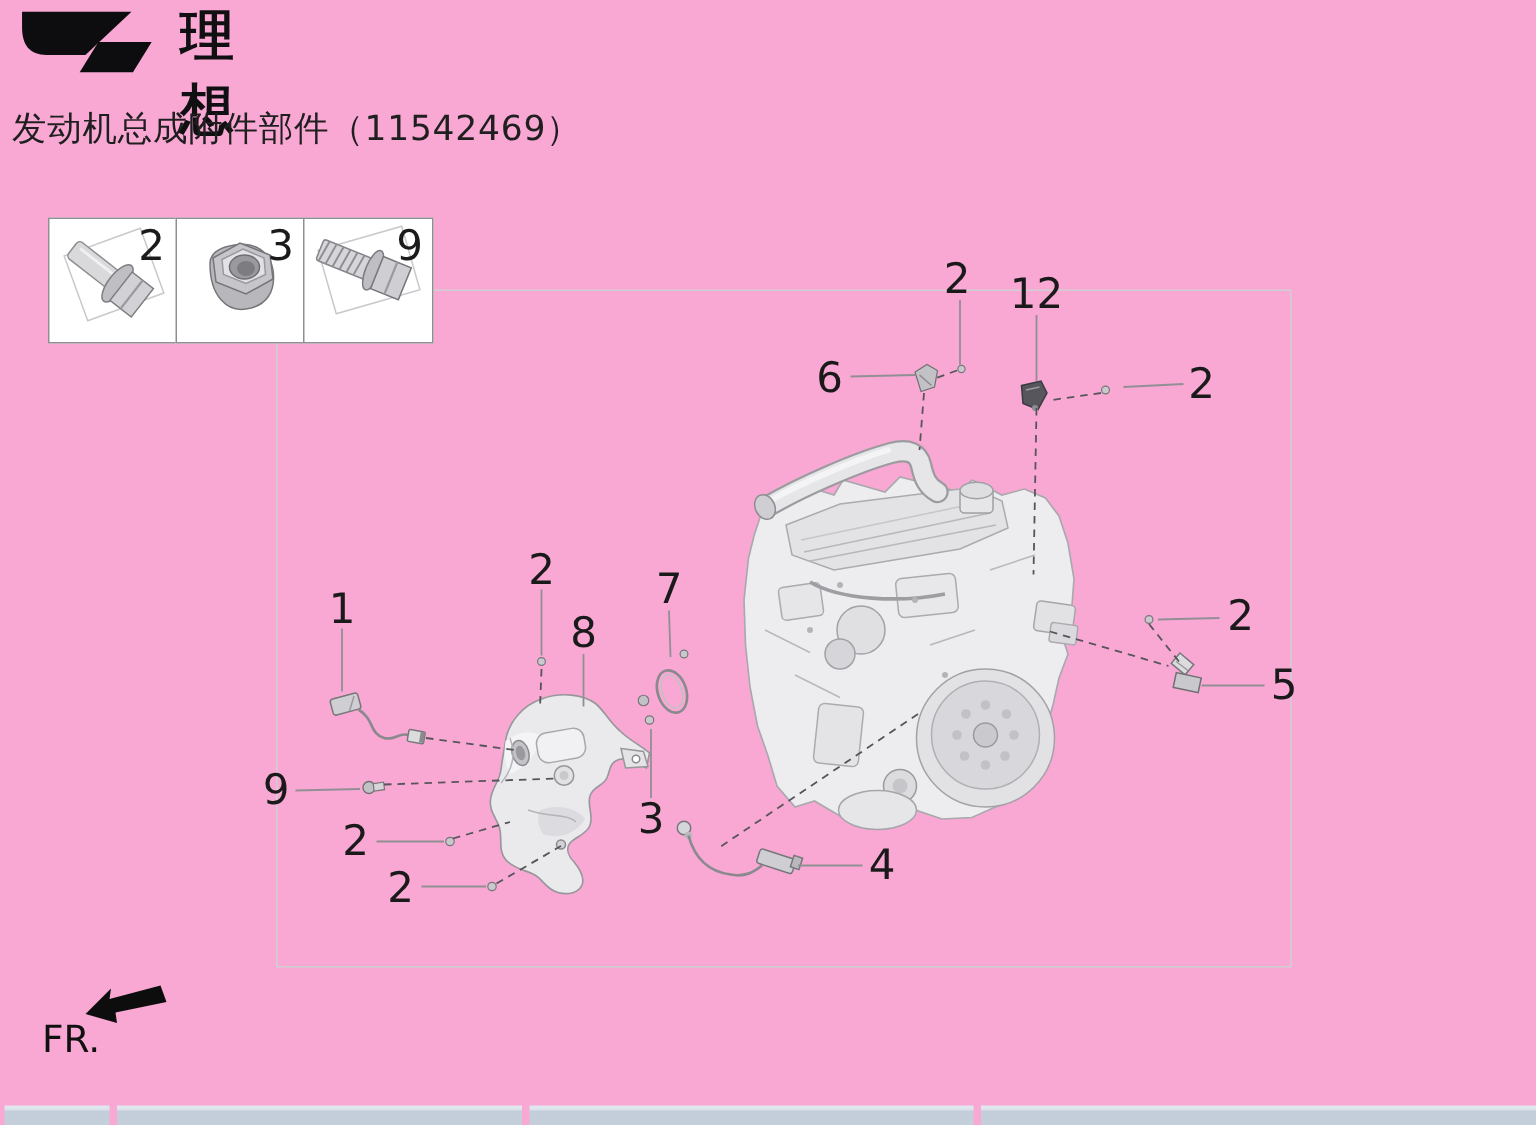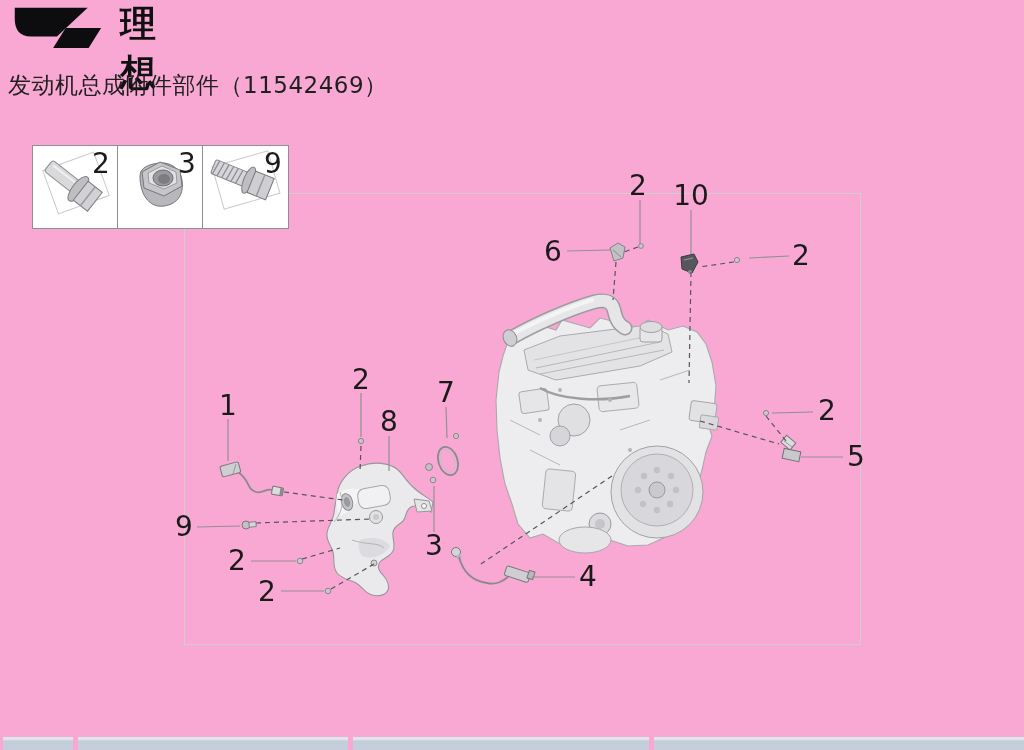--- a/index.html
+++ b/index.html
@@ -235,34 +235,40 @@
       <line x1="256" y1="523" x2="371" y2="519"></line>
       <line x1="302" y1="559" x2="340" y2="548"></line>
       <line x1="331" y1="589" x2="374" y2="564"></line>
     </g>
   </svg>
 
   <span class="callout" style="left:101px;top:164px;">2</span>
   <span class="callout" style="left:187px;top:164px;">3</span>
   <span class="callout" style="left:273px;top:164px;">9</span>
   <span class="callout" style="left:638px;top:186px;">2</span>
-  <span class="callout" style="left:691px;top:196px;">10</span>
+  <span class="callout" style="left:691px;top:196px;">12</span>
   <span class="callout" style="left:553px;top:252px;">6</span>
   <span class="callout" style="left:801px;top:256px;">2</span>
   <span class="callout" style="left:827px;top:411px;">2</span>
   <span class="callout" style="left:856px;top:457px;">5</span>
   <span class="callout" style="left:228px;top:406px;">1</span>
   <span class="callout" style="left:361px;top:380px;">2</span>
   <span class="callout" style="left:389px;top:422px;">8</span>
   <span class="callout" style="left:446px;top:393px;">7</span>
   <span class="callout" style="left:434px;top:546px;">3</span>
   <span class="callout" style="left:184px;top:527px;">9</span>
   <span class="callout" style="left:237px;top:561px;">2</span>
   <span class="callout" style="left:267px;top:592px;">2</span>
   <span class="callout" style="left:588px;top:577px;">4</span>
 
+  <div class="fr-wrap">
+    <svg class="fr-arrow" width="58" height="34" viewBox="0 0 58 34">
+      <polygon points="2,26 19,9 18,16 52,7 56,18 22,25 23,32" fill="#0d0d0d"></polygon>
+    </svg>
+    <span class="fr-text">FR.</span>
+  </div>
 
   <div class="table-strip-cell" style="left:3px;width:70px;"></div>
   <div class="table-strip-cell" style="left:78px;width:270px;"></div>
   <div class="table-strip-cell" style="left:353px;width:296px;"></div>
   <div class="table-strip-cell" style="left:654px;width:370px;"></div>
 
 </div>
 
 </body></html>

